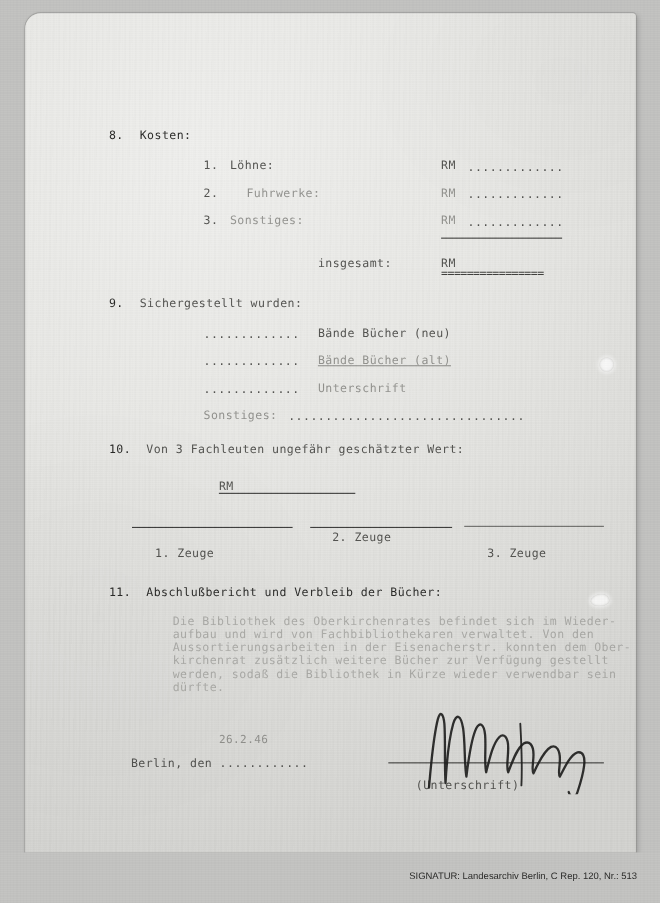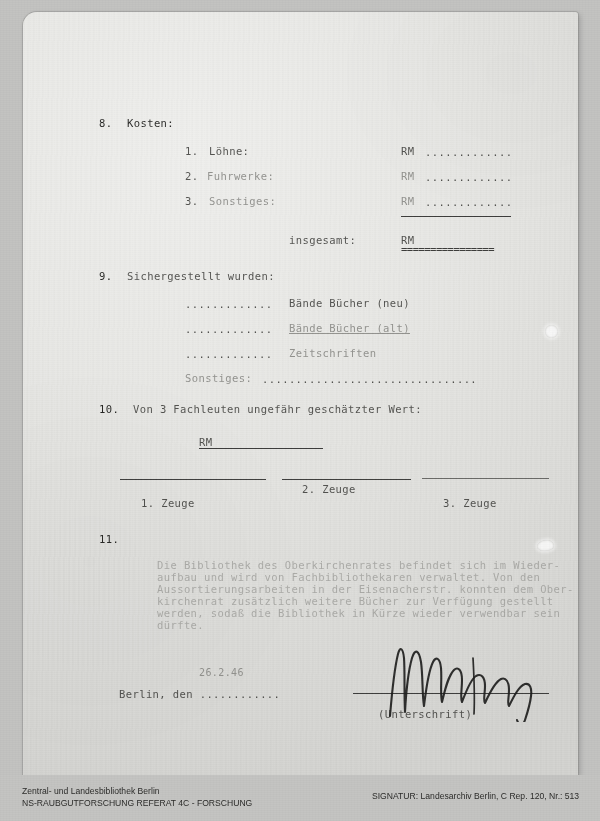--- a/index.html
+++ b/index.html
@@ -174,21 +174,21 @@
 
       <div class="ln ink-strong" style="left:76px; top:105px;">8.</div>
       <div class="ln ink-strong" style="left:104px; top:105px;">Kosten:</div>
 
       <div class="ln ink-mid" style="left:162px; top:133px;">1.</div>
       <div class="ln ink-mid" style="left:186px; top:133px;">Löhne:</div>
       <div class="ln ink-mid" style="left:378px; top:133px;">RM</div>
       <div class="ln ink-mid" style="left:402px; top:134px;">.............</div>
 
       <div class="ln ink-mid" style="left:162px; top:158px;">2.</div>
-      <div class="ln ink-faint" style="left:184px; top:158px;">Fuhrwerke:</div>
+      <div class="ln ink-faint" style="left:201px; top:158px;">Fuhrwerke:</div>
       <div class="ln ink-faint" style="left:378px; top:158px;">RM</div>
       <div class="ln ink-mid" style="left:402px; top:159px;">.............</div>
 
       <div class="ln ink-mid" style="left:162px; top:183px;">3.</div>
       <div class="ln ink-faint" style="left:186px; top:183px;">Sonstiges:</div>
       <div class="ln ink-faint" style="left:378px; top:183px;">RM</div>
       <div class="ln ink-mid" style="left:402px; top:184px;">.............</div>
 
       <div class="rule" style="left:378px; top:204px; width:110px;"></div>
 
@@ -199,40 +199,41 @@
       <div class="ln ink-strong" style="left:76px; top:258px;">9.</div>
       <div class="ln ink-mid" style="left:104px; top:258px;">Sichergestellt wurden:</div>
 
       <div class="ln ink-mid" style="left:162px; top:286px;">.............</div>
       <div class="ln ink-mid" style="left:266px; top:285px;">Bände Bücher (neu)</div>
 
       <div class="ln ink-mid" style="left:162px; top:311px;">.............</div>
       <div class="ln ink-faint" style="left:266px; top:310px;text-decoration:underline;">Bände Bücher (alt)</div>
 
       <div class="ln ink-mid" style="left:162px; top:336px;">.............</div>
-      <div class="ln ink-faint" style="left:266px; top:335px;">Zeitschriften</div>
+      <div class="ln ink-faint" style="left:266px; top:335px;">Unterschrift</div>
 
       <div class="ln ink-faint" style="left:162px; top:360px;">Sonstiges:</div>
       <div class="ln ink-mid" style="left:239px; top:361px;">................................</div>
 
       <div class="ln ink-strong" style="left:76px; top:391px;">10.</div>
       <div class="ln ink-mid" style="left:110px; top:391px;">Von 3 Fachleuten ungefähr geschätzter Wert:</div>
 
       <div class="ln ink-mid" style="left:176px; top:424px;">RM</div>
       <div class="rule" style="left:176px; top:436px; width:124px;"></div>
 
       <div class="rule" style="left:97px; top:467px; width:146px;"></div>
       <div class="rule" style="left:259px; top:467px; width:129px;"></div>
       <div class="rule rule-soft" style="left:399px; top:466px; width:127px;"></div>
 
       <div class="ln ink-mid" style="left:118px; top:485px;">1. Zeuge</div>
       <div class="ln ink-mid" style="left:279px; top:471px;">2. Zeuge</div>
       <div class="ln ink-mid" style="left:420px; top:485px;">3. Zeuge</div>
 
       <div class="ln ink-strong" style="left:76px; top:521px;">11.</div>
+      <div class="ln ink-strong" style="left:110px; top:521px;">Abschlußbericht und Verbleib der Bücher:</div>
 
       <div class="ln ink-ghost" style="left:134px; top:547px;">Die Bibliothek des Oberkirchenrates befindet sich im Wieder-</div>
       <div class="ln ink-ghost" style="left:134px; top:571px;">Aussortierungsarbeiten in der Eisenacherstr. konnten dem Ober-</div>
       <div class="ln ink-ghost" style="left:134px; top:559px;">aufbau und wird von Fachbibliothekaren verwaltet. Von den</div>
       <div class="ln ink-ghost" style="left:134px; top:583px;text-align:center;">kirchenrat zusätzlich weitere Bücher zur Verfügung gestellt</div>
       <div class="ln ink-ghost" style="left:134px; top:595px;">werden, sodaß die Bibliothek in Kürze wieder verwendbar sein</div>
       <div class="ln ink-ghost" style="left:134px; top:607px;">dürfte.</div>
 
       <div class="ln ink-mid" style="left:96px; top:676px;">Berlin, den ............</div>
 
@@ -255,17 +256,16 @@
                C145,84 141,84 139,78"></path>
       <path d="M95,16 C96,34 97,52 96,72" style="stroke-width:1.7;"></path>
     </svg>
 
     <div class="mark" id="mark-hole-upper" style="left:522px; top:313px;"></div>
     <div class="mark" id="mark-tear-lower" style="left:514px; top:528px;"></div>
 
   </div>
 
   <div id="footer">
-    <div id="footer-left"><span>Zentral- und Landesbibliothek Berlin</span><br><span>NS-RAUBGUTFORSCHUNG REFERAT 4C - FORSCHUNG</span></div>
     <div id="footer-right">SIGNATUR: Landesarchiv Berlin, C Rep. 120, Nr.: 513</div>
   </div>
 
 </div>
 
 </body></html>

